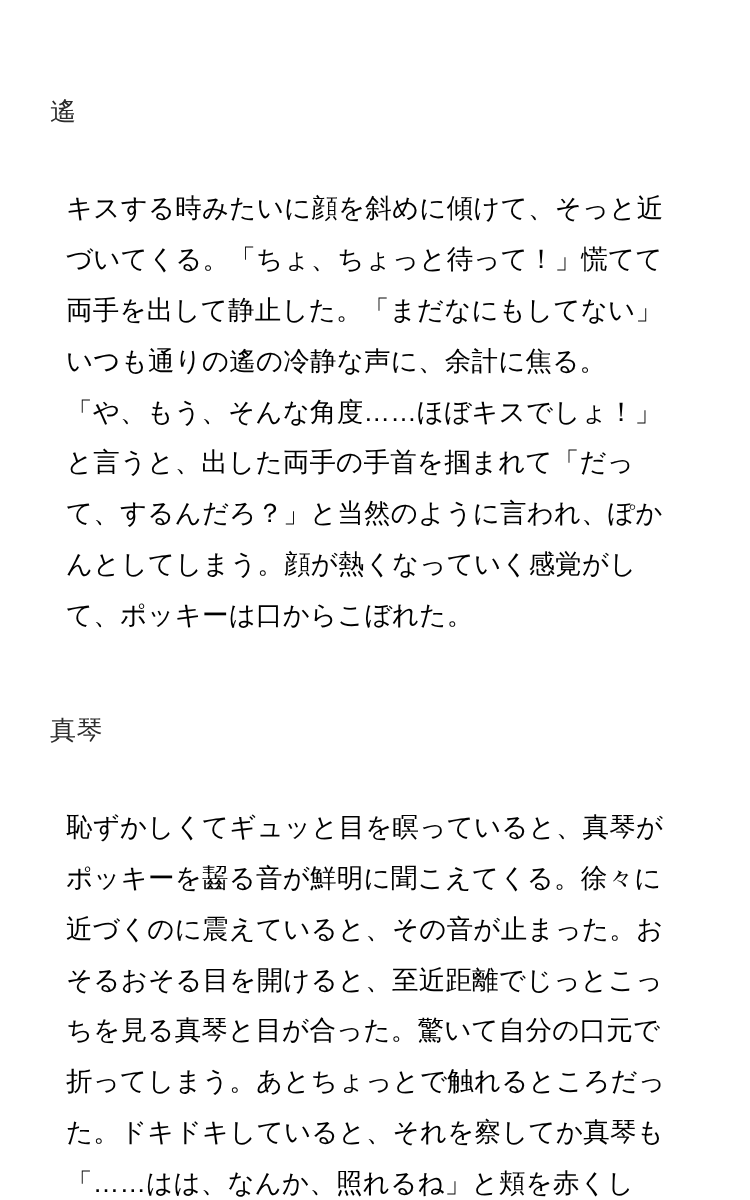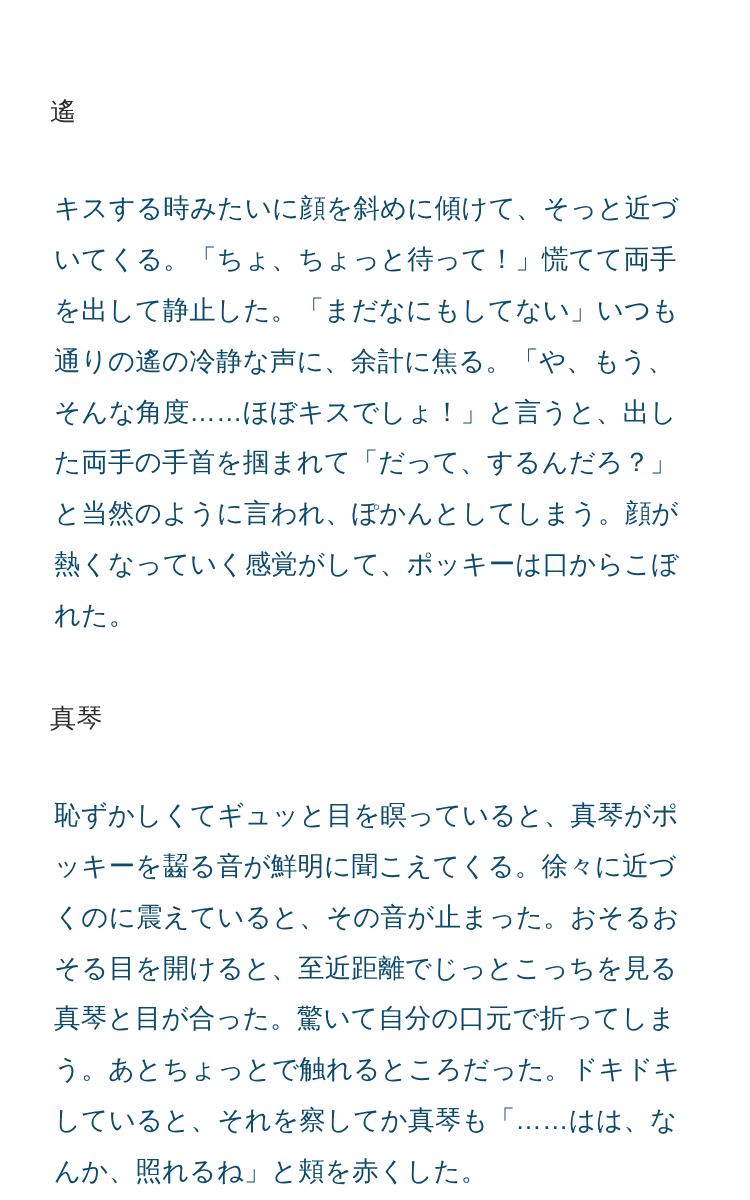--- a/index.html
+++ b/index.html
@@ -28,23 +28,23 @@
     font-size: 26px;
     line-height: 1.5;
     color: #2b2b2b;
     letter-spacing: 0.5px;
     margin: 0 0 52px 0;
     font-weight: 400;
   }
   .body-text {
     font-size: 26.5px;
     line-height: 1.92;
-    color: #0c4a6e;
+    color: #000000;
     letter-spacing: 0.2px;
-    margin: 4px;
+    margin: 16px;
     font-weight: 400;
     text-align: left;
     white-space: pre-wrap;
     word-break: break-all;
   }
   .spacer-mid {
     height: 54px;
   }
 </style>
 </head>

